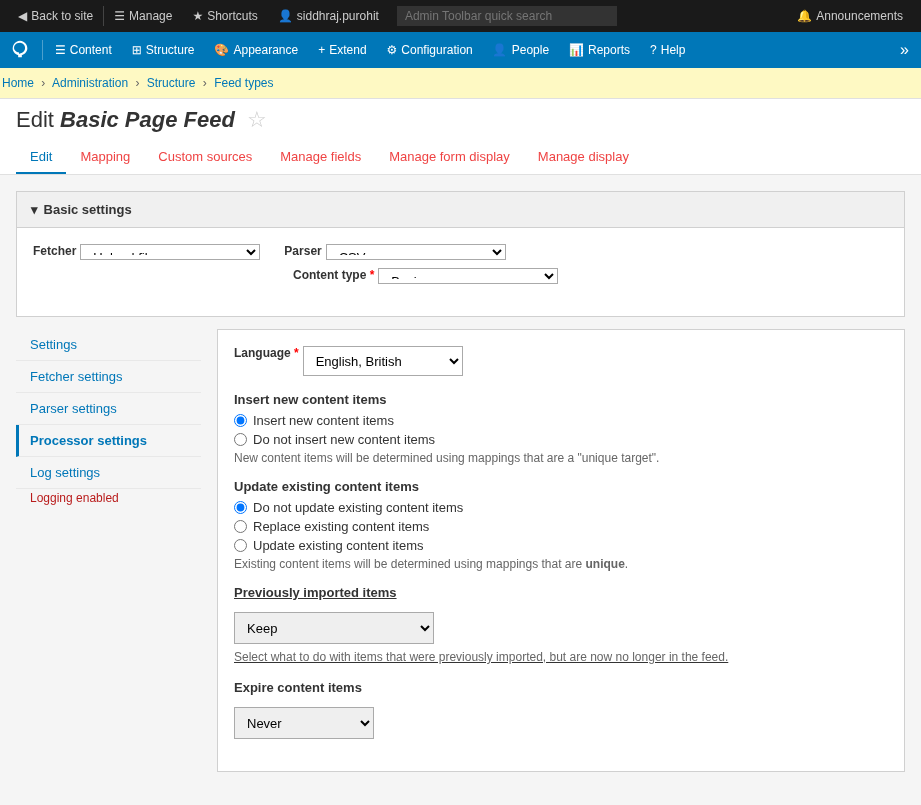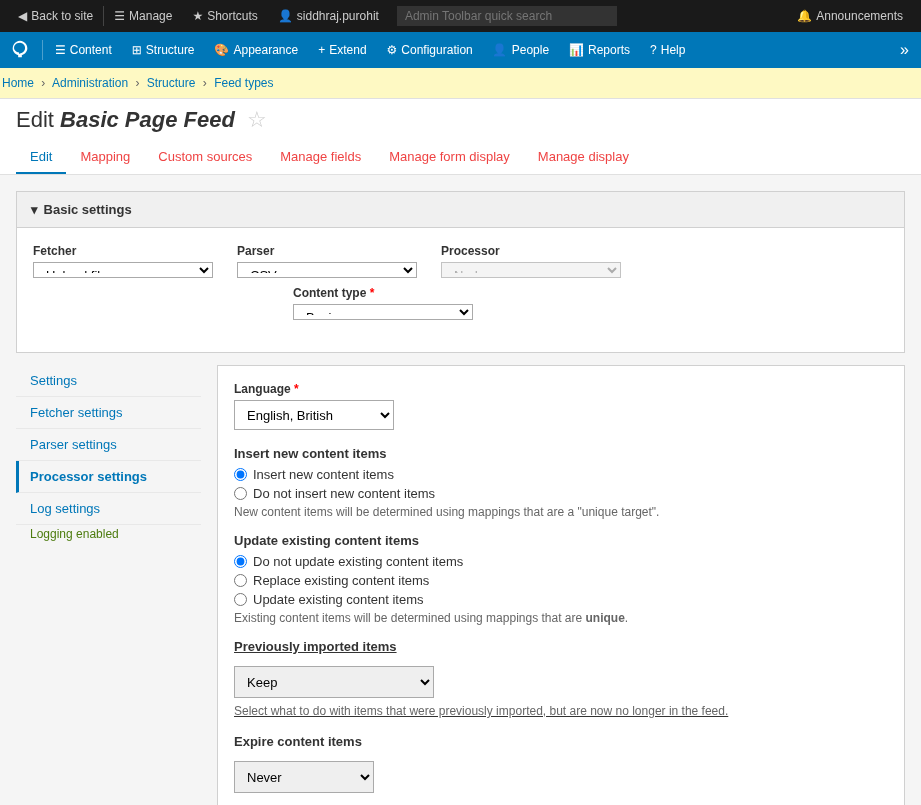--- a/index.html
+++ b/index.html
@@ -150,21 +150,21 @@
 
     
     .form-row {
       display: flex;
       gap: 24px;
       margin-bottom: 16px;
       flex-wrap: wrap;
     }
     .form-group {
       display: flex;
-      flex-direction: column;
+      flex-direction: row;
       gap: 4px;
     }
     .form-group label {
       font-size: 12px;
       font-weight: bold;
       color: #333;
     }
     .form-group select, .form-group input[type="text"] {
       border: 1px solid #aaa;
       padding: 4px 8px;
@@ -198,21 +198,21 @@
       border-bottom: 1px solid #e8e8e8;
     }
     .sidebar-item.active {
       color: #0077b8;
       font-weight: bold;
       border-left: 3px solid #0077b8;
       padding-left: 11px;
     }
     .sidebar-sub {
       font-size: 12px;
-      color: #4d7c0f;
+      color: #b91c1c;
       padding: 2px 14px 8px;
     }
     .main-section {
       flex: 1;
       padding-left: 16px;
     }
 
     
     .radio-group {
       margin-bottom: 14px;
@@ -381,26 +381,20 @@
         <div class="form-group">
           <label>Parser</label>
           <select class="select-medium">
             <option>CSV</option>
             <option>JSON</option>
             <option>XML</option>
             <option>RSS</option>
           </select>
         </div>
 
-        <div class="form-group">
-          <label>Processor</label>
-          <select class="select-medium" disabled="">
-            <option>Node</option>
-          </select>
-        </div>
       </div>
 
       <div class="form-row" style="margin-left: 260px; margin-top: -8px;">
         <div class="form-group">
           <label>
             <span>Content type</span>
             <span class="required"> *</span>
           </label>
           <select class="select-medium">
             <option>Basic page</option>

